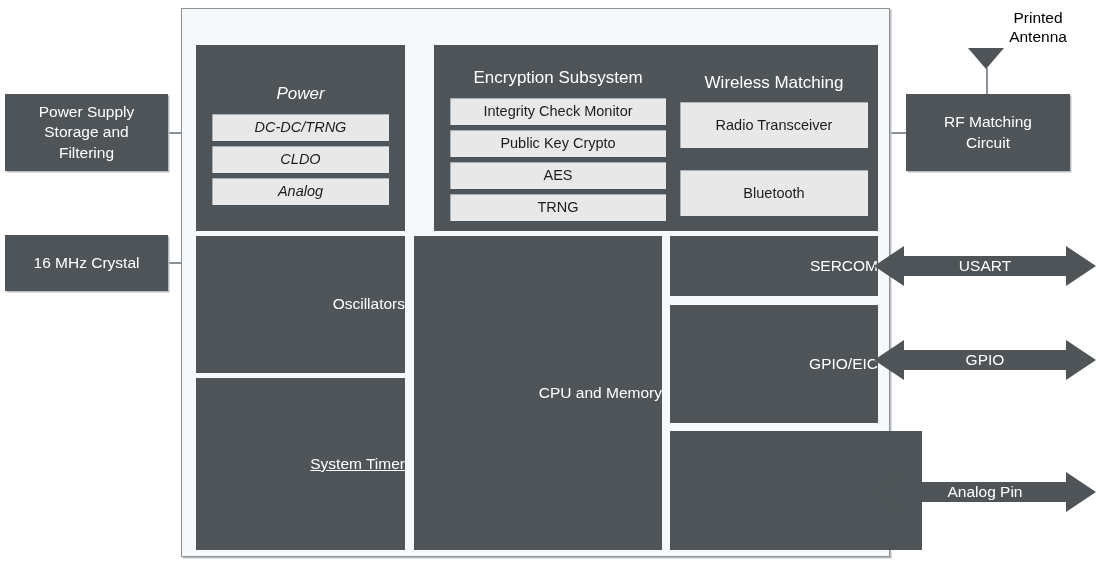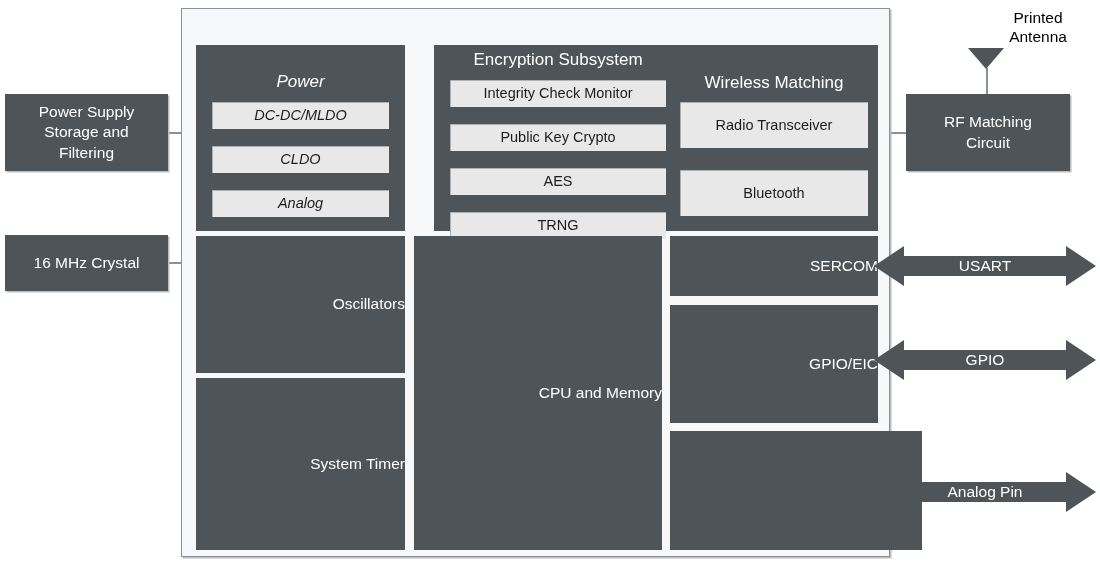--- a/index.html
+++ b/index.html
@@ -54,21 +54,21 @@
     font-size: 17px;
     padding-top: 13px;
     padding-bottom: 9px;
   }
   .subbox-wrap {
     width: 100%;
     padding: 0 16px;
     box-sizing: border-box;
     display: flex;
     flex-direction: column;
-    gap: 17px;
+    gap: 5px;
   }
   .subbox {
     background: #e8e8e8;
     color: #1c1c1c;
     font-size: 14.5px;
     height: 27px;
     display: flex;
     align-items: center;
     justify-content: center;
     text-align: center;
@@ -140,31 +140,31 @@
   <div class="abs hline" style="left:168px; top:132px; width:30px;"></div>
   <div class="abs hline" style="left:168px; top:262px; width:30px;"></div>
   <div class="abs hline" style="left:876px; top:132px; width:32px;"></div>
   <div class="abs vline" style="left:986px; top:68px; height:28px;"></div>
 
   <div class="abs chip-package"></div>
 
   <div class="abs dblock titled" style="left:196px; top:45px; width:209px; height:186px;font-style:italic;">
     <div class="group-title">Power</div>
     <div class="subbox-wrap">
-      <div class="subbox">DC-DC/MLDO</div>
+      <div class="subbox">DC-DC/TRNG</div>
       <div class="subbox">CLDO</div>
       <div class="subbox">Analog</div>
     </div>
   </div>
 
   <div class="abs dblock" style="left:196px; top:236px; width:209px; height:137px;padding-left:46px;">
     <span>Oscillators</span>
   </div>
 
-  <div class="abs dblock" style="left:196px; top:378px; width:209px; height:172px;">
+  <div class="abs dblock" style="left:196px; top:378px; width:209px; height:172px;text-decoration:underline;">
     <span>System Timer</span>
   </div>
 
   <div class="abs dblock titled" style="left:414px; top:45px; width:248px; height:186px;margin-left:20px;">
     <div class="group-title">Encryption Subsystem</div>
     <div class="subbox-wrap">
       <div class="subbox">Integrity Check Monitor</div>
       <div class="subbox">Public Key Crypto</div>
       <div class="subbox">AES</div>
       <div class="subbox">TRNG</div>

